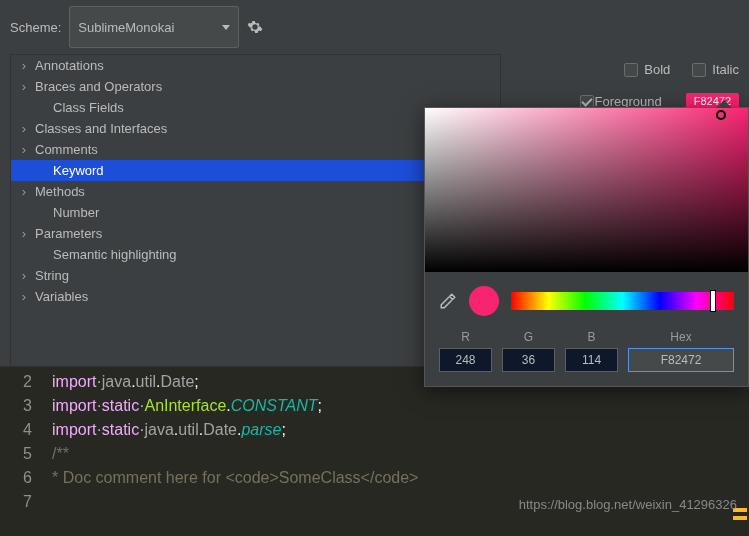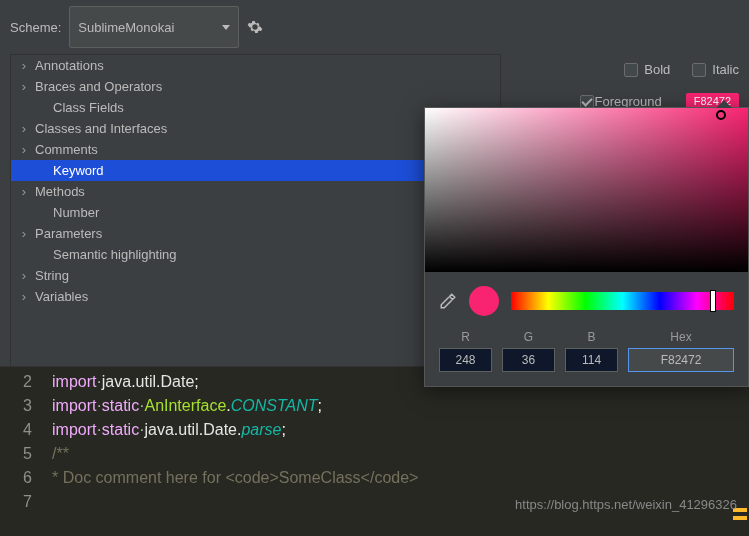--- a/index.html
+++ b/index.html
@@ -33,21 +33,21 @@
 .hue-cursor{position:absolute;right:18px;top:-2px;width:6px;height:22px;background:#fff;border:1px solid #000}
 .rgb-row{display:flex;gap:10px;padding:0 14px 14px;align-items:end}
 .rgb-field{flex:1;text-align:center}
 .rgb-label{color:#999;font-size:12px;margin-bottom:4px}
 .rgb-input{width:100%;background:#0f172a;border:1px solid #5e6060;color:#bbb;text-align:center;padding:4px 2px;font-size:12px}
 .hex-field{flex:2}
 .hex-input{border:1px solid #5394ec;background:#45494a;color:#bbb;width:100%;text-align:center;padding:4px 2px;font-size:12px}
 .editor{position:absolute;bottom:0;left:0;right:0;height:170px;background:#272822;display:flex;font-family:"Consolas",monospace;font-size:16px;border-top:1px solid #323232}
 .gutter{background:#272822;color:#90908a;width:42px;text-align:right;padding:3px 10px 0 0;line-height:24px}
 .code{padding:3px 0 0 10px;line-height:24px}
-.k{color:#f0abfc}.c1{color:#e5e5e5}.dot{color:#bbb}.id{color:#a6e22e}.it{font-style:italic;color:#14b8a6}.op{color:#f8f8f2}.cm{color:#75715e}
+.k{color:#f0abfc}.c1{color:#a3a3a3}.dot{color:#bbb}.id{color:#a6e22e}.it{font-style:italic;color:#14b8a6}.op{color:#f8f8f2}.cm{color:#75715e}
 .watermark{position:absolute;bottom:24px;right:12px;color:#888;font-size:13px;z-index:20}
 .marker{position:absolute;bottom:24px;right:2px;width:14px;height:4px;background:#fdba2c;z-index:5}
 .marker2{bottom:16px}
 </style>
 </head>
 <body>
 
 <div class="scheme-row">
   <span>Scheme:</span>
   <div class="scheme-select">
@@ -155,13 +155,13 @@
     <div><span class="k">import</span><span class="dot">·</span><span class="c1">java</span><span class="op">.</span><span class="c1">util</span><span class="op">.</span><span class="c1">Date</span><span class="op">;</span></div>
     <div><span class="k">import</span><span class="dot">·</span><span class="k">static</span><span class="dot">·</span><span class="id">AnInterface</span><span class="op">.</span><span class="it">CONSTANT</span><span class="op">;</span></div>
     <div><span class="k">import</span><span class="dot">·</span><span class="k">static</span><span class="dot">·</span><span class="c1">java</span><span class="op">.</span><span class="c1">util</span><span class="op">.</span><span class="c1">Date</span><span class="op">.</span><span class="it">parse</span><span class="op">;</span></div>
     <div><span class="cm">/**</span></div>
     <div><span class="cm"> * Doc comment here for &lt;code&gt;SomeClass&lt;/code&gt;</span></div>
   </div>
 </div>
 
 <div class="marker"></div>
 <div class="marker marker2"></div>
-<div class="watermark">https://blog.https.net/weixin_41296326</div>
+<div class="watermark">https://blog.blog.net/weixin_41296326</div>
 
 </body></html>

